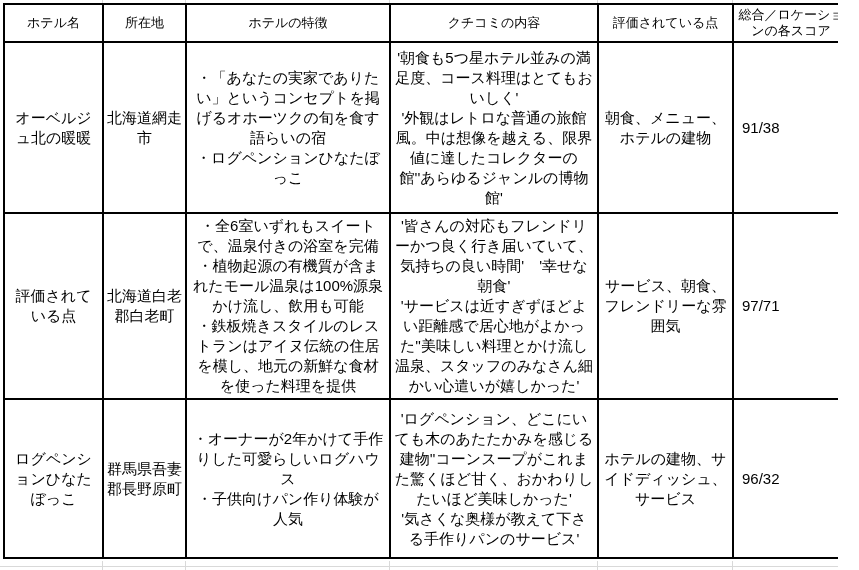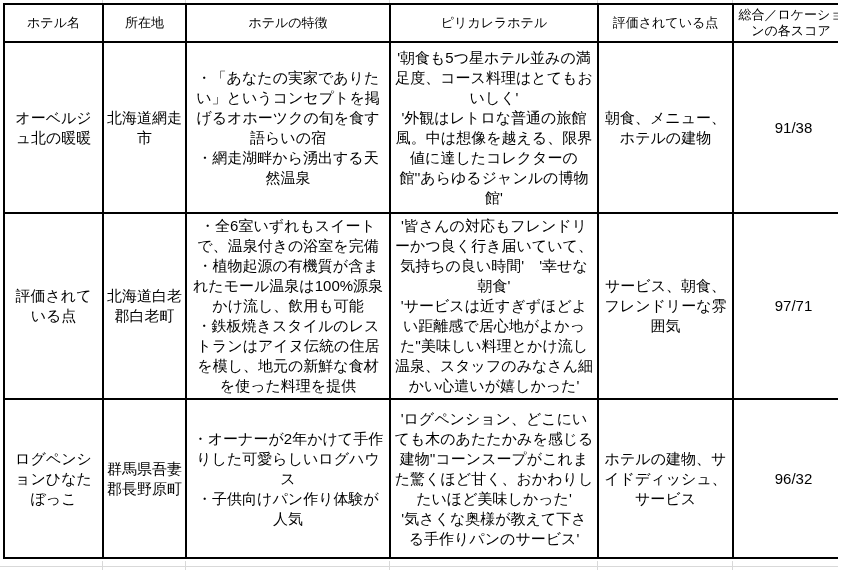--- a/index.html
+++ b/index.html
@@ -37,21 +37,21 @@
     text-align:center;
     white-space:pre-wrap;
   }
   .hotel-table td{
     font-size:15px;
     line-height:20px;
     text-align:center;
     white-space:pre-wrap;
     overflow-wrap:break-word;
   }
-  td.c-score{text-align:center;padding-left:8px;}
+  td.c-score{text-align:left;padding-left:8px;}
   tr.row-header{height:34px;}
   tr.row-1{height:171px;}
   tr.row-2{height:185px;}
   tr.row-3{height:159px;}
 </style>
 </head>
 <body>
 
 <div class="stage">
 
@@ -75,31 +75,31 @@
       <col style="width:204px">
       <col style="width:208px">
       <col style="width:135px">
       <col style="width:116px">
     </colgroup>
     <thead>
       <tr class="row-header">
         <th>ホテル名</th>
         <th>所在地</th>
         <th>ホテルの特徴</th>
-        <th>ピリカレラホテル</th>
+        <th>クチコミの内容</th>
         <th>評価されている点</th>
         <th>総合／ロケーションの各スコア</th>
       </tr>
     </thead>
     <tbody>
       <tr class="row-1">
         <td class="c-name">オーベルジュ北の暖暖</td>
         <td class="c-loc">北海道網走市</td>
         <td class="c-feat">・「あなたの実家でありたい」というコンセプトを掲げるオホーツクの旬を食す語らいの宿
-・網走湖畔から湧出する天然温泉</td>
+・ログペンションひなたぼっこ</td>
         <td class="c-rev">'朝食も5つ星ホテル並みの満足度、コース料理はとてもおいしく'
 '外観はレトロな普通の旅館風。中は想像を越える、限界値に達したコレクターの館''あらゆるジャンルの博物館'</td>
         <td class="c-pts">朝食、メニュー、ホテルの建物</td>
         <td class="c-score">91/38</td>
       </tr>
       <tr class="row-2">
         <td class="c-name">評価されている点</td>
         <td class="c-loc">北海道白老郡白老町</td>
         <td class="c-feat">・全6室いずれもスイートで、温泉付きの浴室を完備
 ・植物起源の有機質が含まれたモール温泉は100%源泉かけ流し、飲用も可能

